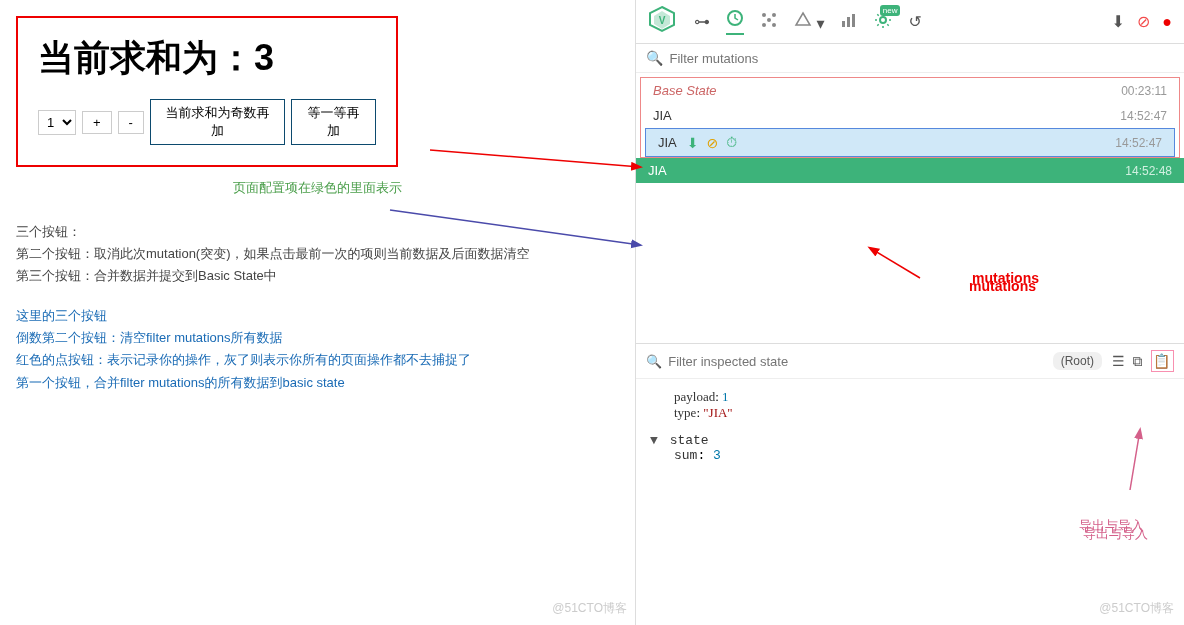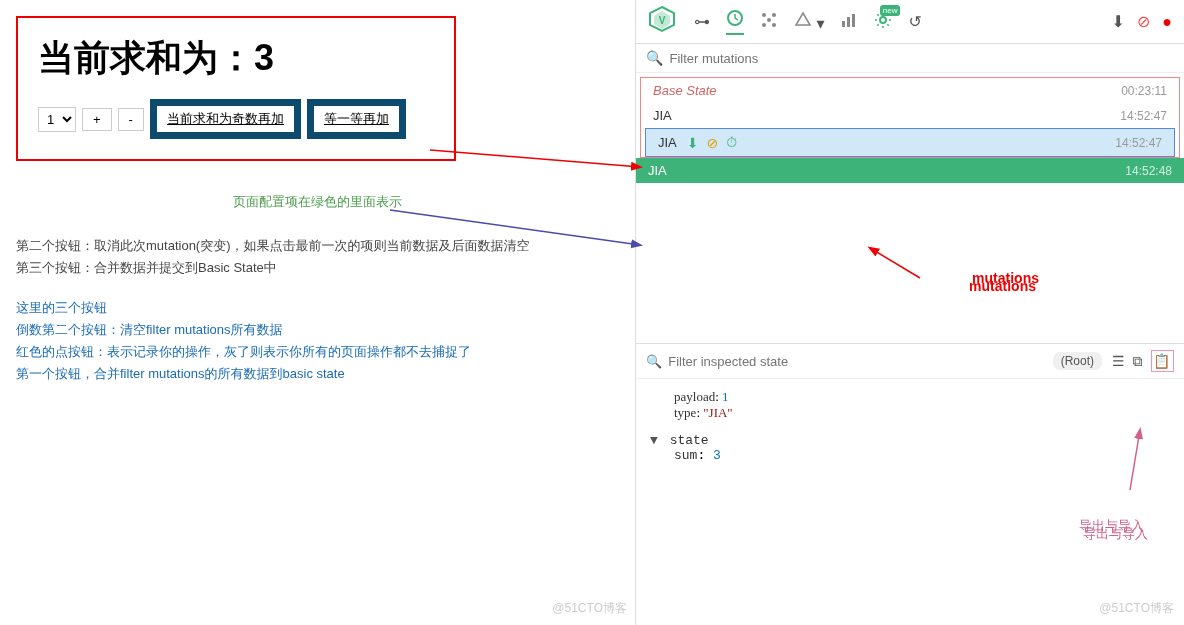--- a/index.html
+++ b/index.html
@@ -19,22 +19,22 @@
       height: 100%;
       background: #fff;
       padding: 16px;
       position: relative;
       overflow: hidden;
     }
 
     .main-box {
       border: 2px solid #e00;
       padding: 16px 20px 20px;
-      width: 440px;
-      margin-bottom: 32px;
+      width: 382px;
+      margin-bottom: 12px;
     }
 
     .sum-title {
       font-size: 36px;
       font-weight: bold;
       margin-bottom: 16px;
     }
 
     .controls-row {
       display: flex;
@@ -53,25 +53,24 @@
     .ctrl-btn {
       padding: 3px 10px;
       border: 1px solid #ccc;
       background: #fff;
       font-size: 13px;
       cursor: pointer;
     }
 
     .action-btn {
       padding: 4px 10px;
-      border: 7px solid #0c4a6e;
-      background: #fff;
-      font-size: 13px;
-      cursor: pointer;
-      text-decoration: underline;
+      border: 1px solid #0c4a6e;
+      background: #fff;
+      font-size: 13px;
+      cursor: pointer;
     }
 
     .green-note {
       color: #4a9e4a;
       font-size: 13px;
       margin-top: 10px;
       text-align: center;
     }
 
     .description-section {
@@ -345,20 +344,21 @@
         <button class="ctrl-btn">+</button>
         <button class="ctrl-btn">-</button>
         <button class="action-btn">当前求和为奇数再加</button>
         <button class="action-btn">等一等再加</button>
       </div>
     </div>
 
     <div class="green-note">页面配置项在绿色的里面表示</div>
 
     <div class="description-section">
+      <div>三个按钮：</div>
       <div>第二个按钮：取消此次mutation(突变)，如果点击最前一次的项则当前数据及后面数据清空</div>
       <div>第三个按钮：合并数据并提交到Basic State中</div>
     </div>
 
     <div class="description-section blue-text" style="margin-top:18px;">
       <div>这里的三个按钮</div>
       <div>倒数第二个按钮：清空filter mutations所有数据</div>
       <div>红色的点按钮：表示记录你的操作，灰了则表示你所有的页面操作都不去捕捉了</div>
       <div>第一个按钮，合并filter mutations的所有数据到basic state</div>
     </div>

